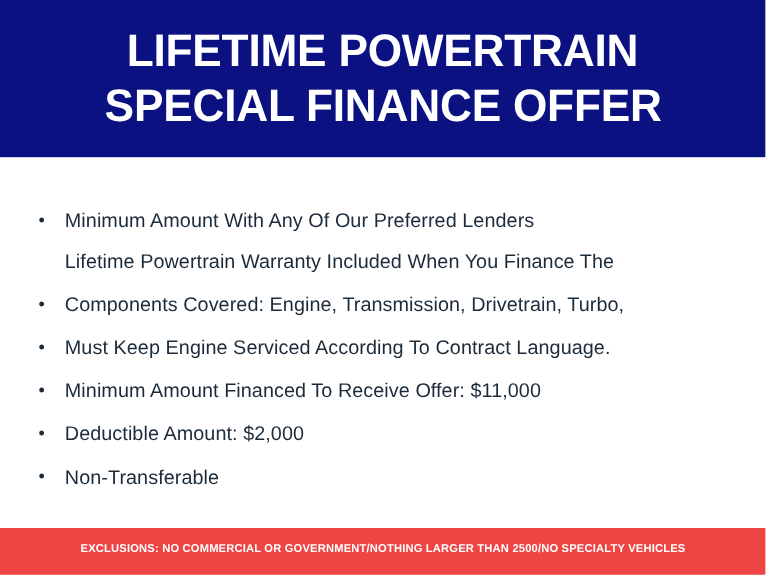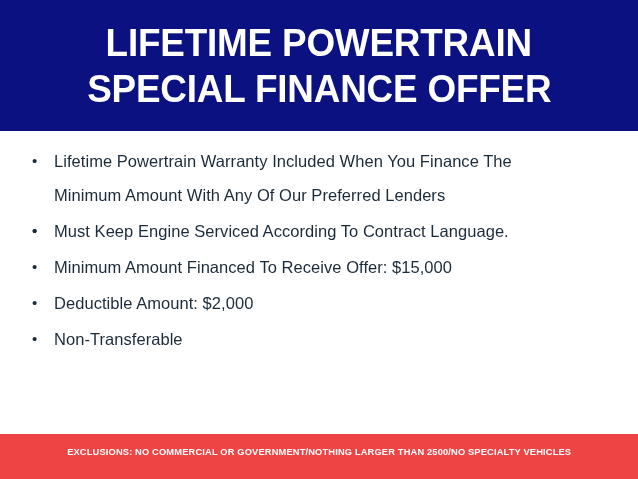--- a/index.html
+++ b/index.html
@@ -14,20 +14,21 @@
     overflow: hidden;
   }
 
   .slide {
     position: relative;
     width: 638px;
     height: 479px;
     background: #ffffff;
     display: flex;
     flex-direction: column;
+    gap: 23px;
   }
 
   
   .header-band {
     background: #0B1180;
     height: 131px;
     flex: 0 0 131px;
     display: flex;
     flex-direction: column;
     align-items: center;
@@ -118,36 +119,37 @@
   <div class="header-band">
     <div class="title-line">LIFETIME POWERTRAIN</div>
     <div class="title-line">SPECIAL FINANCE OFFER</div>
   </div>
 
   <div class="body-area">
     <ul class="bullet-list">
 
       <li class="bullet-item">
         <span class="bullet-dot">•</span>
+        <span class="bullet-text wrap-indent">Minimum Amount With Any Of Our Preferred Lenders</span>
         <span class="bullet-text">Lifetime Powertrain Warranty Included When You Finance The</span>
-        <span class="bullet-text wrap-indent">Minimum Amount With Any Of Our Preferred Lenders</span>
       </li>
 
       <li class="bullet-item">
         <span class="bullet-dot">•</span>
+        <span class="bullet-text">Components Covered: Engine, Transmission, Drivetrain, Turbo,</span>
       </li>
 
       <li class="bullet-item">
         <span class="bullet-dot">•</span>
         <span class="bullet-text">Must Keep Engine Serviced According To Contract Language.</span>
       </li>
 
       <li class="bullet-item">
         <span class="bullet-dot">•</span>
-        <span class="bullet-text">Minimum Amount Financed To Receive Offer: $15,000</span>
+        <span class="bullet-text">Minimum Amount Financed To Receive Offer: $11,000</span>
       </li>
 
       <li class="bullet-item">
         <span class="bullet-dot">•</span>
         <span class="bullet-text">Deductible Amount: $2,000</span>
       </li>
 
       <li class="bullet-item">
         <span class="bullet-dot">•</span>
         <span class="bullet-text">Non-Transferable</span>

